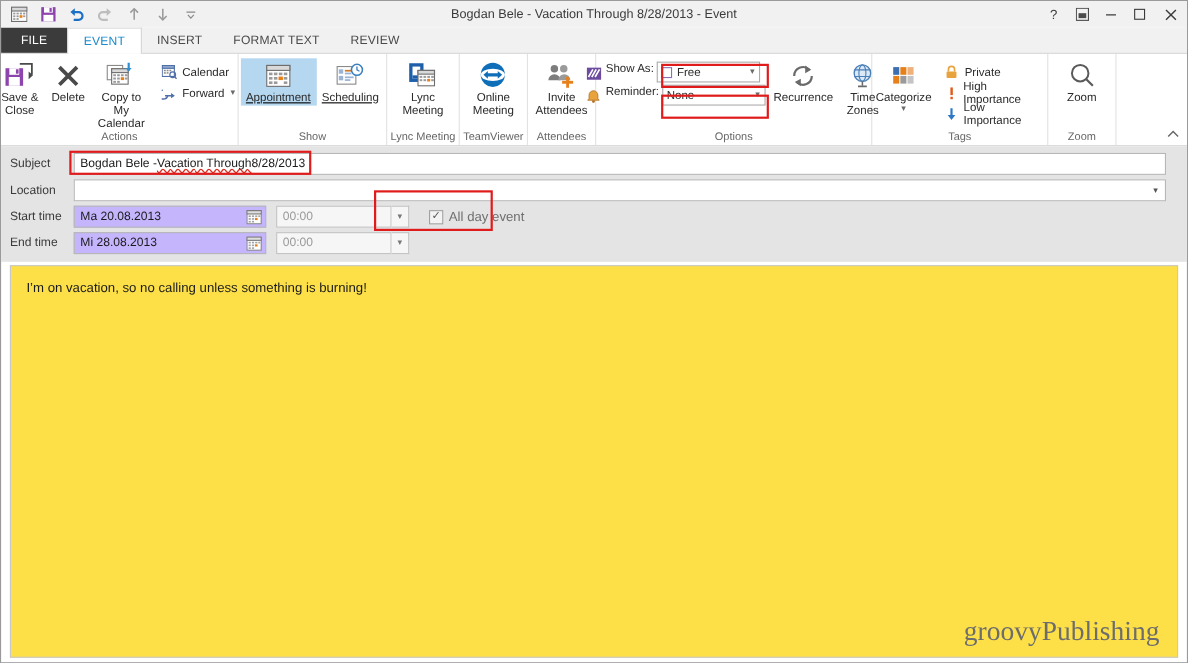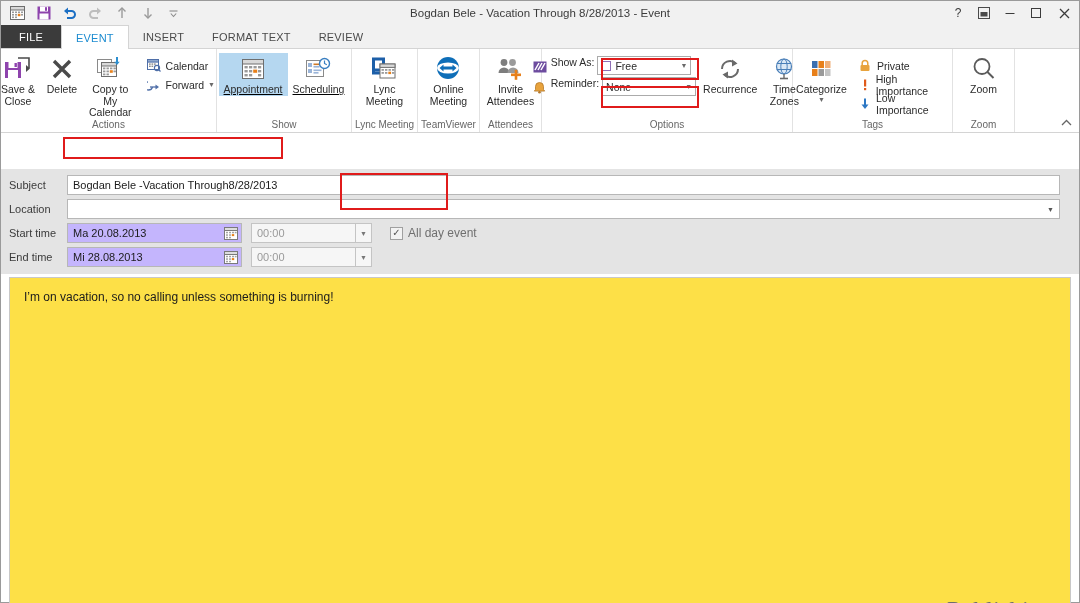--- a/index.html
+++ b/index.html
@@ -143,38 +143,38 @@
 
   .ribbon-collapse {
     position: absolute; right: 6px; bottom: 2px;
     font-size: 10px; color: #666;
   }
 
   
   .formarea {
     background: #e4e4e4;
     padding: 5px 19px 6px 8px;
-    margin-top: 36px;
   }
   .frow { display: flex; align-items: center; height: 22px; margin-bottom: 2px; }
   .flabel {
     width: 58px; font-size: 11px; color: #3b3b3b; flex: 0 0 auto;
   }
   .finput {
     flex: 1; height: 20px;
     background: #ffffff; border: 1px solid #b7b7b7;
     display: flex; align-items: center;
     padding: 0 5px;
     font-size: 11px; color: #1b1b1b;
     position: relative;
   }
   .finput .dropcaret {
     position: absolute; right: 5px; font-size: 7px; color: #555;
   }
   .spell {
+    text-decoration: underline;
     text-decoration-color: #d93025;
     text-decoration-style: wavy;
     text-decoration-skip-ink: none;
   }
   .datefield {
     width: 175px; height: 20px; flex: 0 0 auto;
     background: #c4b5fd; border: 1px solid #b7b7b7;
     display: flex; align-items: center; justify-content: space-between;
     padding: 0 3px 0 5px;
     font-size: 11px; color: #1b1b1b;

